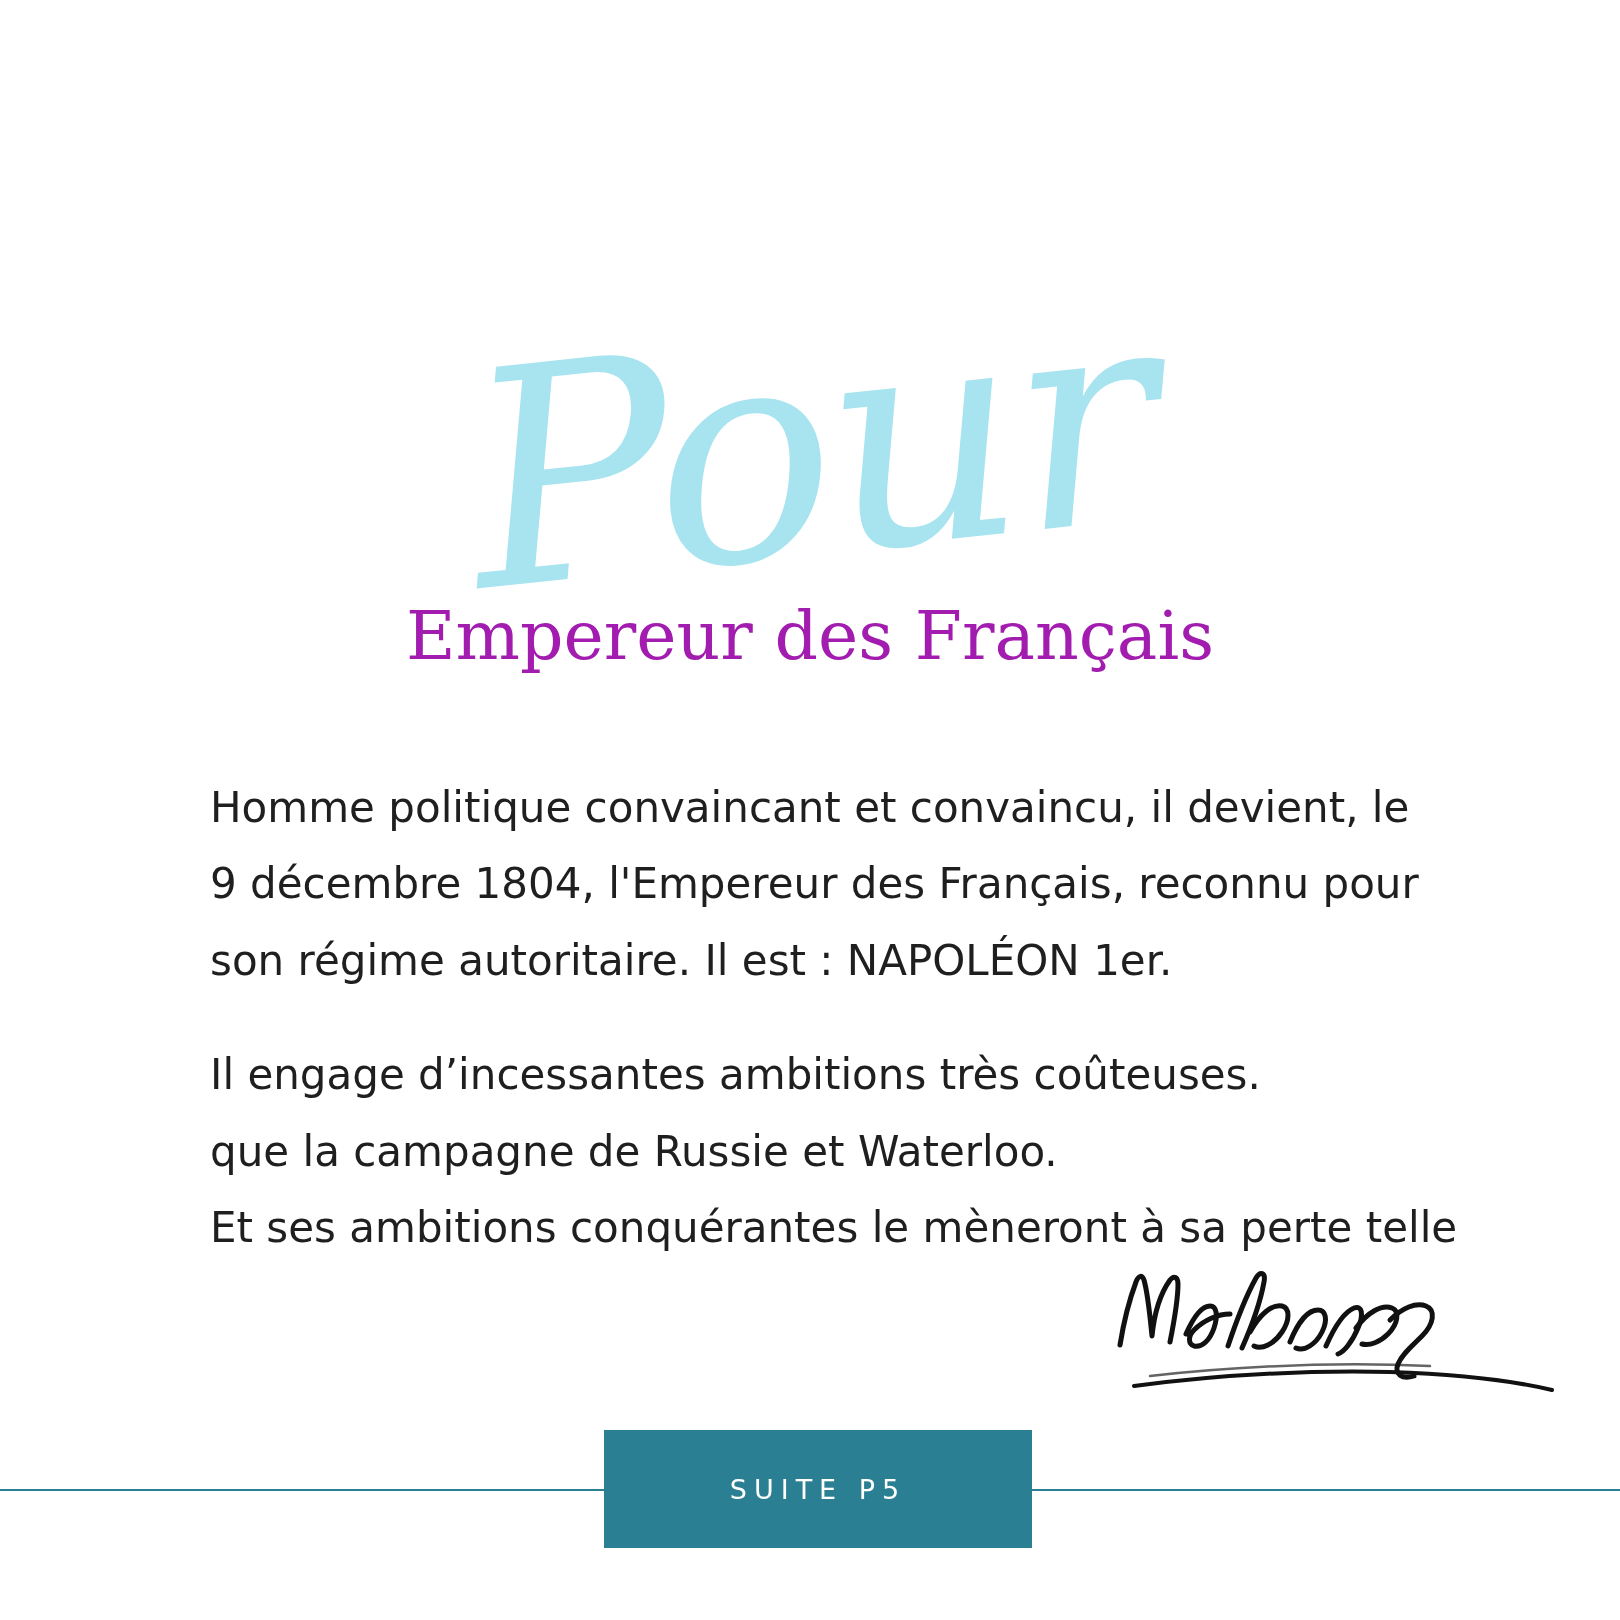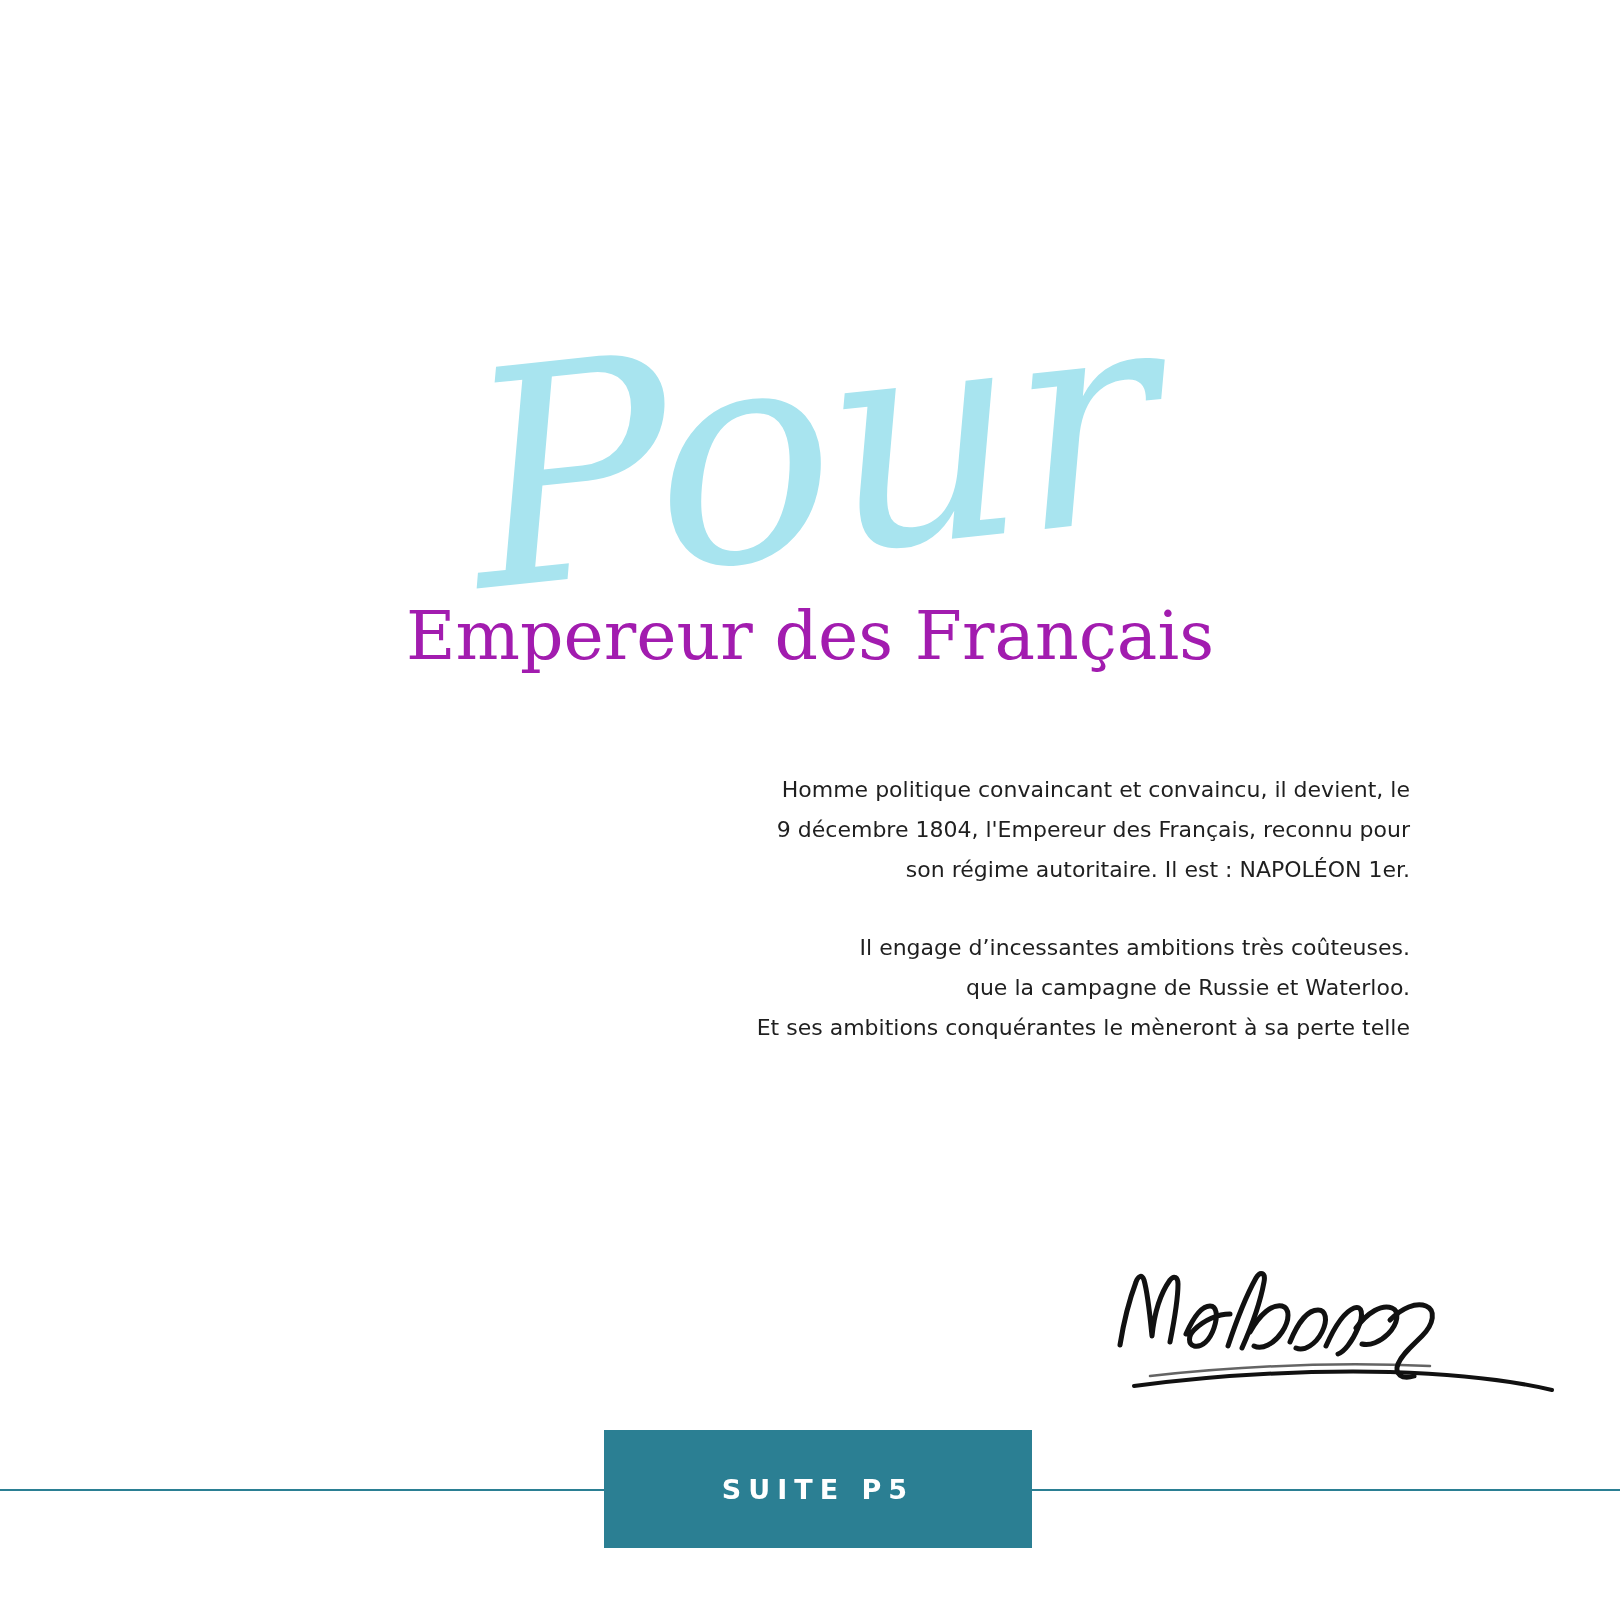--- a/index.html
+++ b/index.html
@@ -62,23 +62,23 @@
     letter-spacing: 0px;
     white-space: nowrap;
   }
 
   
   .body-copy {
     position: absolute;
     top: 770px;
     left: 210px;
     width: 1200px;
-    text-align: right;
+    text-align: left;
     font-family: "DejaVu Sans", sans-serif;
-    font-size: 22px;
+    font-size: 42px;
     line-height: 1.82;
     color: #1f1f1f;
     font-weight: 400;
   }
 
   .para {
     margin: 0 0 38px 0;
   }
   .para:last-child {
     margin-bottom: 0;
@@ -125,21 +125,21 @@
     width: 428px;
     height: 118px;
     background: #2b7f93;
     color: #ffffff;
     display: flex;
     align-items: center;
     justify-content: center;
     font-family: "DejaVu Sans", sans-serif;
     font-size: 27px;
     letter-spacing: 7px;
-    font-weight: 700;
+    font-weight: 400;
   }
 </style>
 </head>
 <body>
 
 <div class="page">
 
   <div class="title-block">
     <div class="script-word">Pour</div>
     <div class="main-title">Empereur des Français</div>

